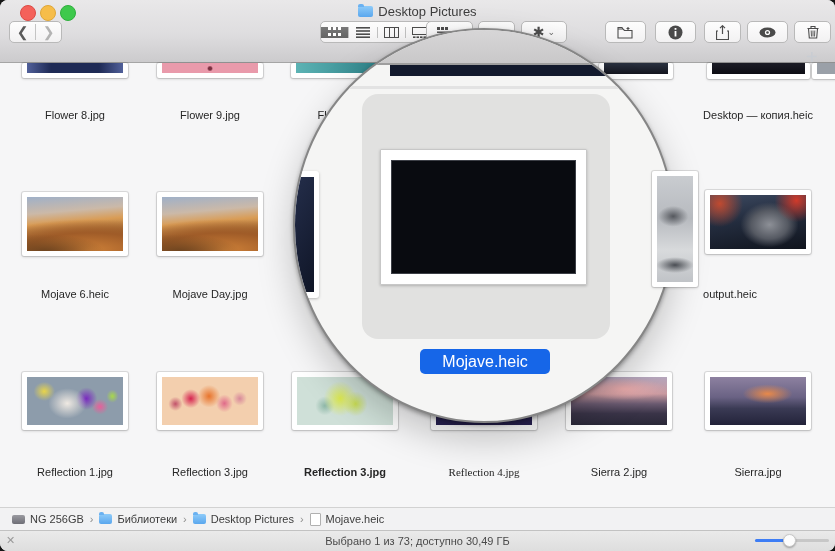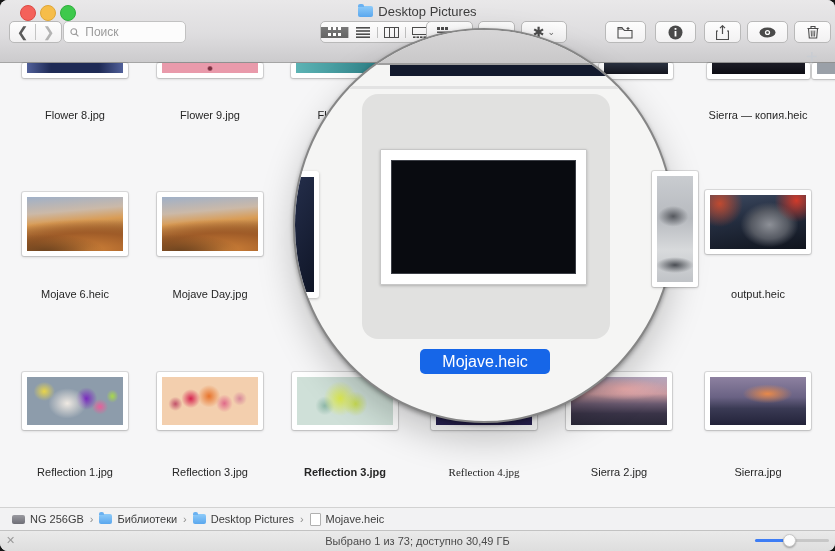--- a/index.html
+++ b/index.html
@@ -141,27 +141,20 @@
     <div class="titlewrap">
       <div class="titlefolder"></div>
       <div class="title">Desktop Pictures</div>
     </div>
 
     <div class="tbtn nav">
       <div class="bk">❮</div>
       <div class="fw">❯</div>
     </div>
 
-    <div class="search">
-      <svg class="glyph" width="11" height="11" viewBox="0 0 11 11">
-            <circle cx="4.5" cy="4.5" r="3.4" fill="none" stroke="#9b9b9b" stroke-width="1.3"></circle>
-            <line x1="7" y1="7" x2="10" y2="10" stroke="#9b9b9b" stroke-width="1.3"></line>
-          </svg>
-      <input placeholder="Поиск" style="">
-    </div>
 
     <div class="tbtn seg">
       <div class="sel">
         <svg class="glyph" width="14" height="11" viewBox="0 0 14 11">
               <g fill="#fff">
                 <rect x="0" y="0" width="3" height="3"></rect>
                 <rect x="5" y="0" width="3" height="3"></rect>
                 <rect x="10" y="0" width="3" height="3"></rect>
                 <rect x="0" y="6" width="3" height="3"></rect>
                 <rect x="5" y="6" width="3" height="3"></rect>
@@ -277,35 +270,35 @@
     <div class="thumb strip" style="left:707px;top:0;width:103px;height:16px;">
           <div class="img f-dk2"></div>
         </div>
     <div class="thumb strip" style="left:812px;top:0;width:40px;height:16px;">
           <div class="img f-gray"></div>
         </div>
 
     <div class="lbl" style="left:75px;top:46px;">Flower 8.jpg</div>
     <div class="lbl" style="left:210px;top:46px;">Flower 9.jpg</div>
     <div class="lbl" style="left:322px;top:46px;width:30px;">Fl</div>
-    <div class="lbl" style="left:758px;top:46px;">Sierra — копия.heic</div>
+    <div class="lbl" style="left:758px;top:46px;">Desktop — копия.heic</div>
 
     <div class="thumb" style="left:22px;top:129px;width:106px;height:64px;">
           <div class="img mojave"></div>
         </div>
     <div class="thumb" style="left:157px;top:129px;width:106px;height:64px;">
           <div class="img mojave"></div>
         </div>
     <div class="thumb" style="left:705px;top:127px;width:106px;height:64px;">
           <div class="img outputimg"></div>
         </div>
 
     <div class="lbl" style="left:75px;top:225px;">Mojave 6.heic</div>
     <div class="lbl" style="left:210px;top:225px;">Mojave Day.jpg</div>
-    <div class="lbl" style="left:758px;top:225px;">output.heic</div>
+    <div class="lbl" style="left:730px;top:225px;">output.heic</div>
 
     <div class="thumb" style="left:22px;top:309px;width:106px;height:58px;">
           <div class="img refl1"></div>
         </div>
     <div class="thumb" style="left:157px;top:309px;width:106px;height:58px;">
           <div class="img refl2"></div>
         </div>
     <div class="thumb" style="left:292px;top:309px;width:106px;height:58px;">
           <div class="img refl3"></div>
         </div>

